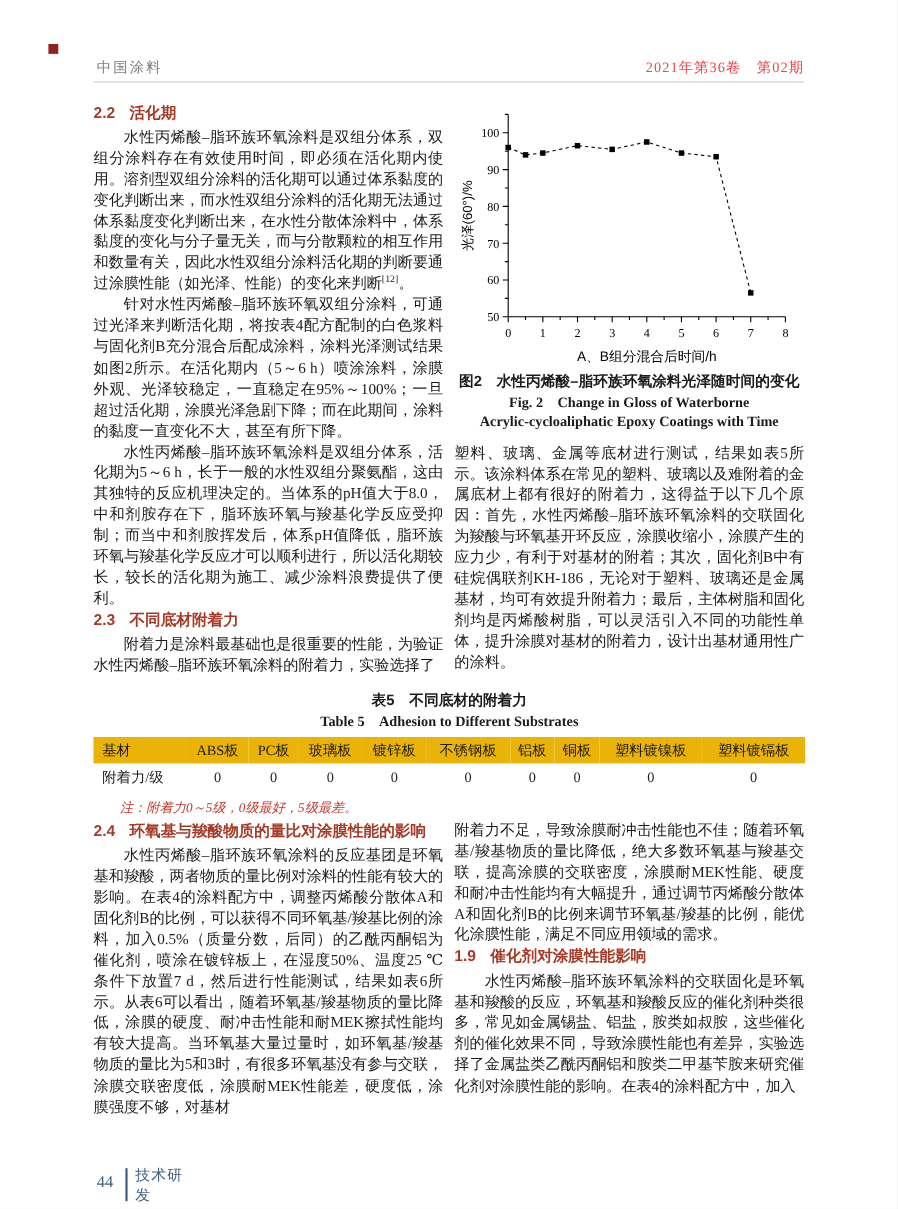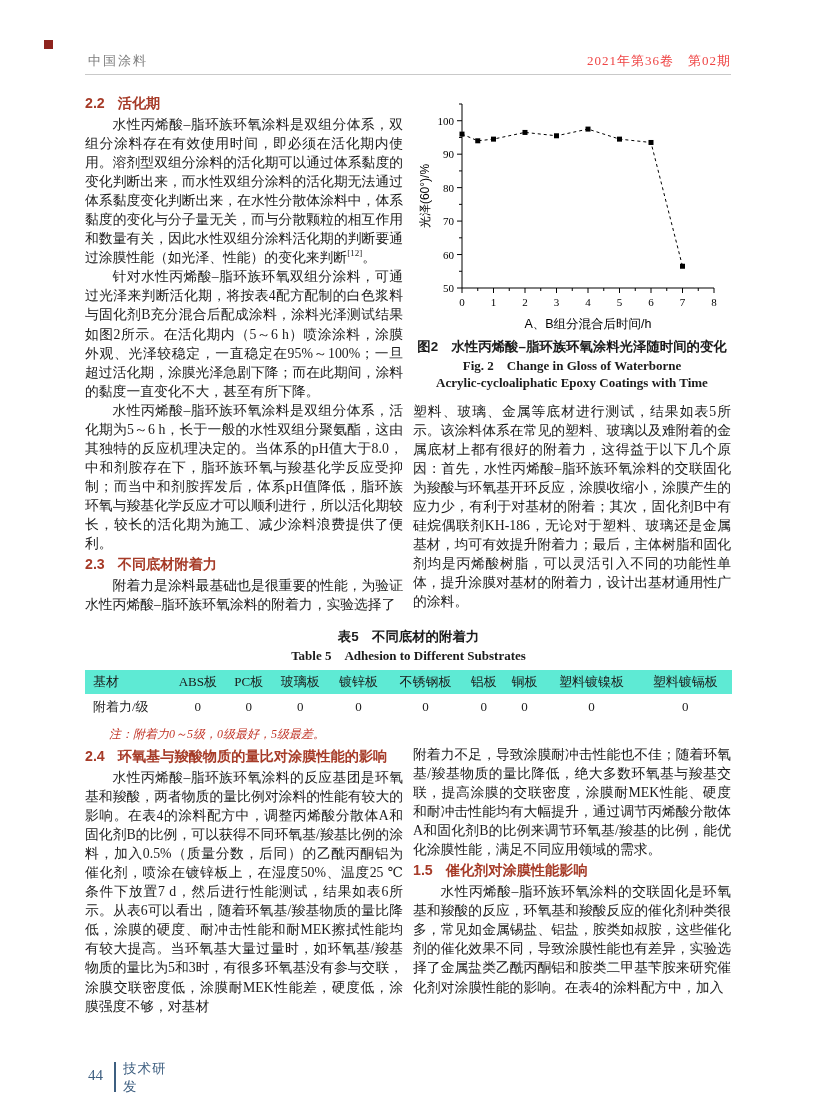--- a/index.html
+++ b/index.html
@@ -34,21 +34,21 @@
   .fig-caption{text-align:center;font-weight:bold;margin-top:2px;}
   .fig-caption .zh{font-size:13.4px;font-family:"Liberation Sans","DejaVu Sans",sans-serif;line-height:1.4;}
   .fig-caption .en{font-size:13px;line-height:1.35;}
 
   
   .table-block{position:absolute;left:85px;top:628px;width:647px;}
   .tbl-title-zh{text-align:center;font-weight:bold;font-size:13.4px;
     font-family:"Liberation Sans","DejaVu Sans",sans-serif;line-height:1.4;}
   .tbl-title-en{text-align:center;font-weight:bold;font-size:13px;line-height:1.4;margin-bottom:5px;}
   table.adhesion{width:100%;border-collapse:collapse;font-size:13px;}
-  table.adhesion th{background:#5eead4;font-weight:normal;padding:3px 2px;text-align:center;}
+  table.adhesion th{background:#eab308;font-weight:normal;padding:3px 2px;text-align:center;}
   table.adhesion td{padding:4px 2px;text-align:center;}
   table.adhesion th:first-child, table.adhesion td:first-child{text-align:left;padding-left:8px;width:13%;}
   .tbl-note{color:#c2372a;font-size:12px;margin-top:6px;padding-left:24px;text-align:left;font-style:italic;}
 
   
   .page-footer{position:absolute;left:88px;top:1060px;height:34px;color:#3e5f80;}
   .page-footer .pnum{position:absolute;left:0;top:7px;font-size:15px;}
   .page-footer .vline{position:absolute;left:26px;top:2px;width:2px;height:30px;background:#3e5f80;}
   .page-footer .dept{position:absolute;left:35px;top:0;}
   .page-footer .dept .zh{font-size:13.5px;letter-spacing:1px;
@@ -193,21 +193,21 @@
   <div class="col col-l2">
     <h3 class="sec">
       <span class="num">2.4</span><span>环氧基与羧酸物质的量比对涂膜性能的影响</span>
     </h3>
     <p class="indent">水性丙烯酸–脂环族环氧涂料的反应基团是环氧基和羧酸，两者物质的量比例对涂料的性能有较大的影响。在表4的涂料配方中，调整丙烯酸分散体A和固化剂B的比例，可以获得不同环氧基/羧基比例的涂料，加入0.5%（质量分数，后同）的乙酰丙酮铝为催化剂，喷涂在镀锌板上，在湿度50%、温度25 ℃条件下放置7 d，然后进行性能测试，结果如表6所示。从表6可以看出，随着环氧基/羧基物质的量比降低，涂膜的硬度、耐冲击性能和耐MEK擦拭性能均有较大提高。当环氧基大量过量时，如环氧基/羧基物质的量比为5和3时，有很多环氧基没有参与交联，涂膜交联密度低，涂膜耐MEK性能差，硬度低，涂膜强度不够，对基材</p>
   </div>
 
   <div class="col col-r2">
     <p>附着力不足，导致涂膜耐冲击性能也不佳；随着环氧基/羧基物质的量比降低，绝大多数环氧基与羧基交联，提高涂膜的交联密度，涂膜耐MEK性能、硬度和耐冲击性能均有大幅提升，通过调节丙烯酸分散体A和固化剂B的比例来调节环氧基/羧基的比例，能优化涂膜性能，满足不同应用领域的需求。</p>
     <h3 class="sec">
-      <span class="num">1.5</span><span>催化剂对涂膜性能影响</span>
+      <span class="num">1.9</span><span>催化剂对涂膜性能影响</span>
     </h3>
     <p class="indent">水性丙烯酸–脂环族环氧涂料的交联固化是环氧基和羧酸的反应，环氧基和羧酸反应的催化剂种类很多，常见如金属锡盐、铝盐，胺类如叔胺，这些催化剂的催化效果不同，导致涂膜性能也有差异，实验选择了金属盐类乙酰丙酮铝和胺类二甲基苄胺来研究催化剂对涂膜性能的影响。在表4的涂料配方中，加入</p>
   </div>
 
   <div class="page-footer">
     <span class="pnum">44</span>
     <span class="vline"></span>
     <span class="dept">
       <div class="zh">技术研发</div>
       <div class="en">Technical Research and Development</div>

